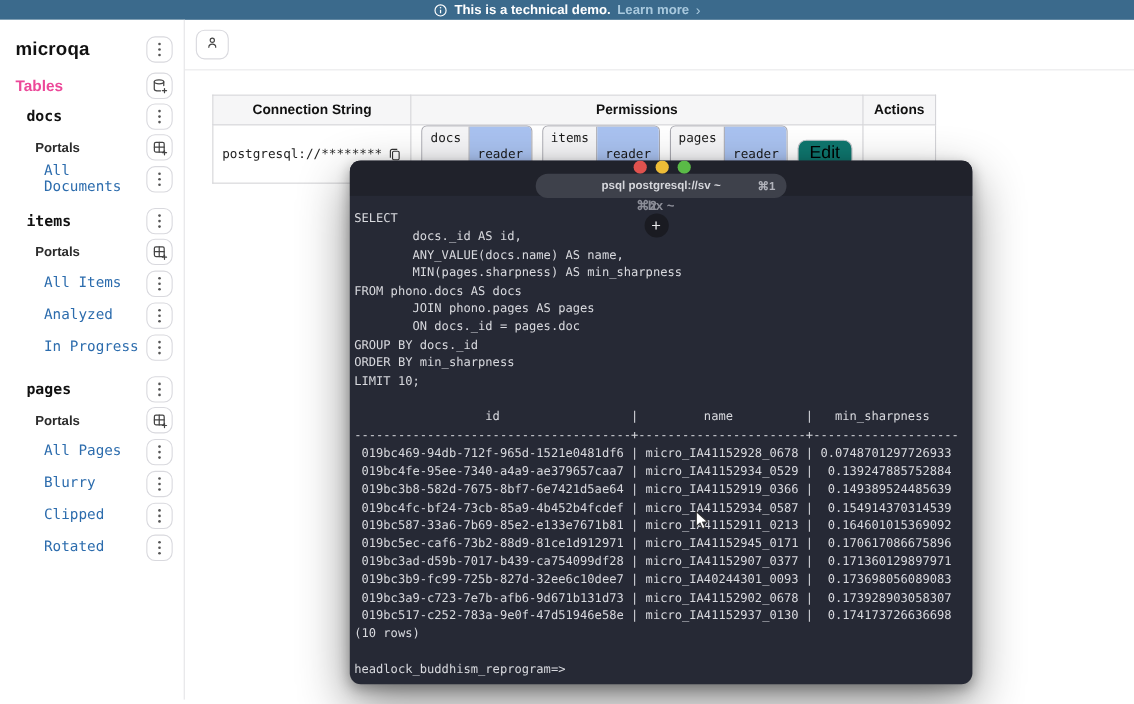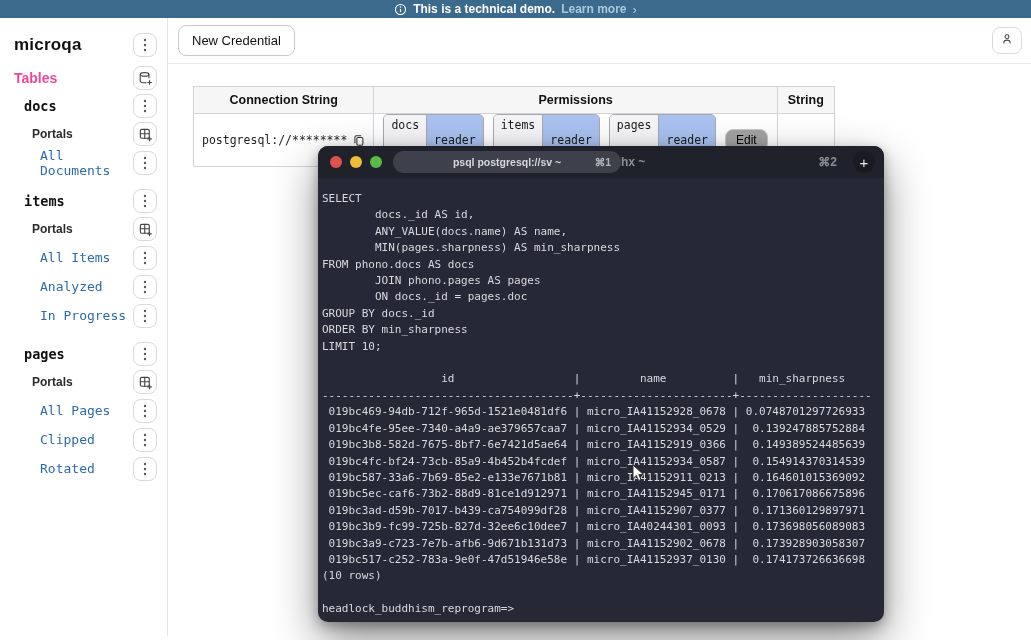--- a/index.html
+++ b/index.html
@@ -47,28 +47,28 @@
     border:1px solid var(--tbl-border); background:var(--tbl-header-bg);
     font-size:12.5px; font-weight:bold; height:27px; padding:0 10px;
   }
   .cred-table td { border:1px solid var(--tbl-border); height:29px; padding:0; background:#fff; }
   .conn-cell { display:flex; align-items:center; justify-content:center; gap:6px; font-family:"DejaVu Sans Mono", monospace; font-size:11.5px; color:#222; padding:0 8px; }
   .copy-icon { cursor:pointer; display:flex; }
   .perm-cell { display:flex; align-items:center; gap:9px; padding:0 9px; }
   .chip { display:flex; border:1px solid var(--chip-border); border-radius:5px; overflow:hidden; font-family:"DejaVu Sans Mono", monospace; font-size:11.5px; color:#1a1a1a; }
   .chip .scope { background:var(--chip-scope-bg); padding:3px 7px; border-right:1px solid var(--chip-border); }
   .chip .role  { background:var(--chip-role-bg); padding:18px 7px; }
-  .edit-btn { border:1px solid #c7c7cc; border-radius:8px; background:#a3a3a3; font-size:12px; padding:3px 10px; cursor:pointer; }
+  .edit-btn { border:1px solid #c7c7cc; border-radius:8px; background:#0f766e; font-size:16px; padding:3px 10px; cursor:pointer; }
   
   .terminal {
     position:absolute; left:318px; top:146px; width:566px; height:476px;
     background:var(--term-bg); border-radius:10px; overflow:hidden; z-index:5;
     box-shadow:0 18px 45px rgba(0,0,0,.45), 0 4px 12px rgba(0,0,0,.3);
   }
-  .term-titlebar { height:32px; background:var(--term-titlebar); display:flex; align-items:center; }
+  .term-titlebar { height:32px; background:var(--term-titlebar); display:flex; align-items:center;flex-direction:column; }
   .traffic { display:flex; gap:8px; padding:0 11px 0 12px; }
   .dot { width:12px; height:12px; border-radius:50%; cursor:pointer; }
   .dot.red { background:var(--tl-red); } .dot.yellow { background:var(--tl-yellow); } .dot.green { background:var(--tl-green); }
   .tab-pill {
     width:228px; height:22px; background:var(--term-pill); border-radius:11px;
     display:flex; align-items:center; justify-content:center; position:relative;
     color:#d6d7dc; font-size:10.5px; font-weight:bold; cursor:pointer; flex:none;
   }
   .tab-pill .shortcut { position:absolute; right:10px; color:#b2b4bc; }
   .tab-inactive {
@@ -261,20 +261,32 @@
           <span>
             <svg width="4" height="14" viewBox="0 0 4 14">
               <circle cx="2" cy="2" r="1.2" fill="#555"></circle>
               <circle cx="2" cy="7" r="1.2" fill="#555"></circle>
               <circle cx="2" cy="12" r="1.2" fill="#555"></circle>
             </svg>
           </span>
         </button>
     </div>
     <div class="srow plink">
+      <span class="portal-link">Blurry</span>
+      <button class="icon-btn">
+          <span>
+            <svg width="4" height="14" viewBox="0 0 4 14">
+              <circle cx="2" cy="2" r="1.2" fill="#555"></circle>
+              <circle cx="2" cy="7" r="1.2" fill="#555"></circle>
+              <circle cx="2" cy="12" r="1.2" fill="#555"></circle>
+            </svg>
+          </span>
+        </button>
+    </div>
+    <div class="srow plink">
       <span class="portal-link">Clipped</span>
       <button class="icon-btn">
           <span>
             <svg width="4" height="14" viewBox="0 0 4 14">
               <circle cx="2" cy="2" r="1.2" fill="#555"></circle>
               <circle cx="2" cy="7" r="1.2" fill="#555"></circle>
               <circle cx="2" cy="12" r="1.2" fill="#555"></circle>
             </svg>
           </span>
         </button>
@@ -288,40 +300,39 @@
               <circle cx="2" cy="7" r="1.2" fill="#555"></circle>
               <circle cx="2" cy="12" r="1.2" fill="#555"></circle>
             </svg>
           </span>
         </button>
     </div>
   </div>
 
   <div class="main">
     <div class="toolbar">
-      <button class="btn">New Credential</button>
       <button class="user-btn">
         <span><svg width="14" height="14" viewBox="0 0 16 16" fill="none" stroke="#444" stroke-width="1.2" stroke-linecap="round">
               <circle cx="8" cy="5.3" r="2.2"></circle>
               <path d="M4.4 12.6c0-2 1.6-3.3 3.6-3.3s3.6 1.3 3.6 3.3"></path>
             </svg></span>
       </button>
     </div>
 
     <table class="cred-table">
       <colgroup>
           <col style="width:150px">
           <col style="width:294px">
           <col style="width:50px">
         </colgroup>
       <thead>
         <tr>
           <th>Connection String</th>
           <th>Permissions</th>
-          <th>String</th>
+          <th>Actions</th>
         </tr>
       </thead>
       <tbody>
         <tr>
           <td>
             <div class="conn-cell">
               <span>postgresql://********</span>
               <span class="copy-icon">
                   <svg width="12" height="13" viewBox="0 0 14 15" fill="none" stroke="#333" stroke-width="1.2" stroke-linejoin="round">
                     <rect x="4.5" y="4" width="7" height="9" rx="1.3"></rect>

